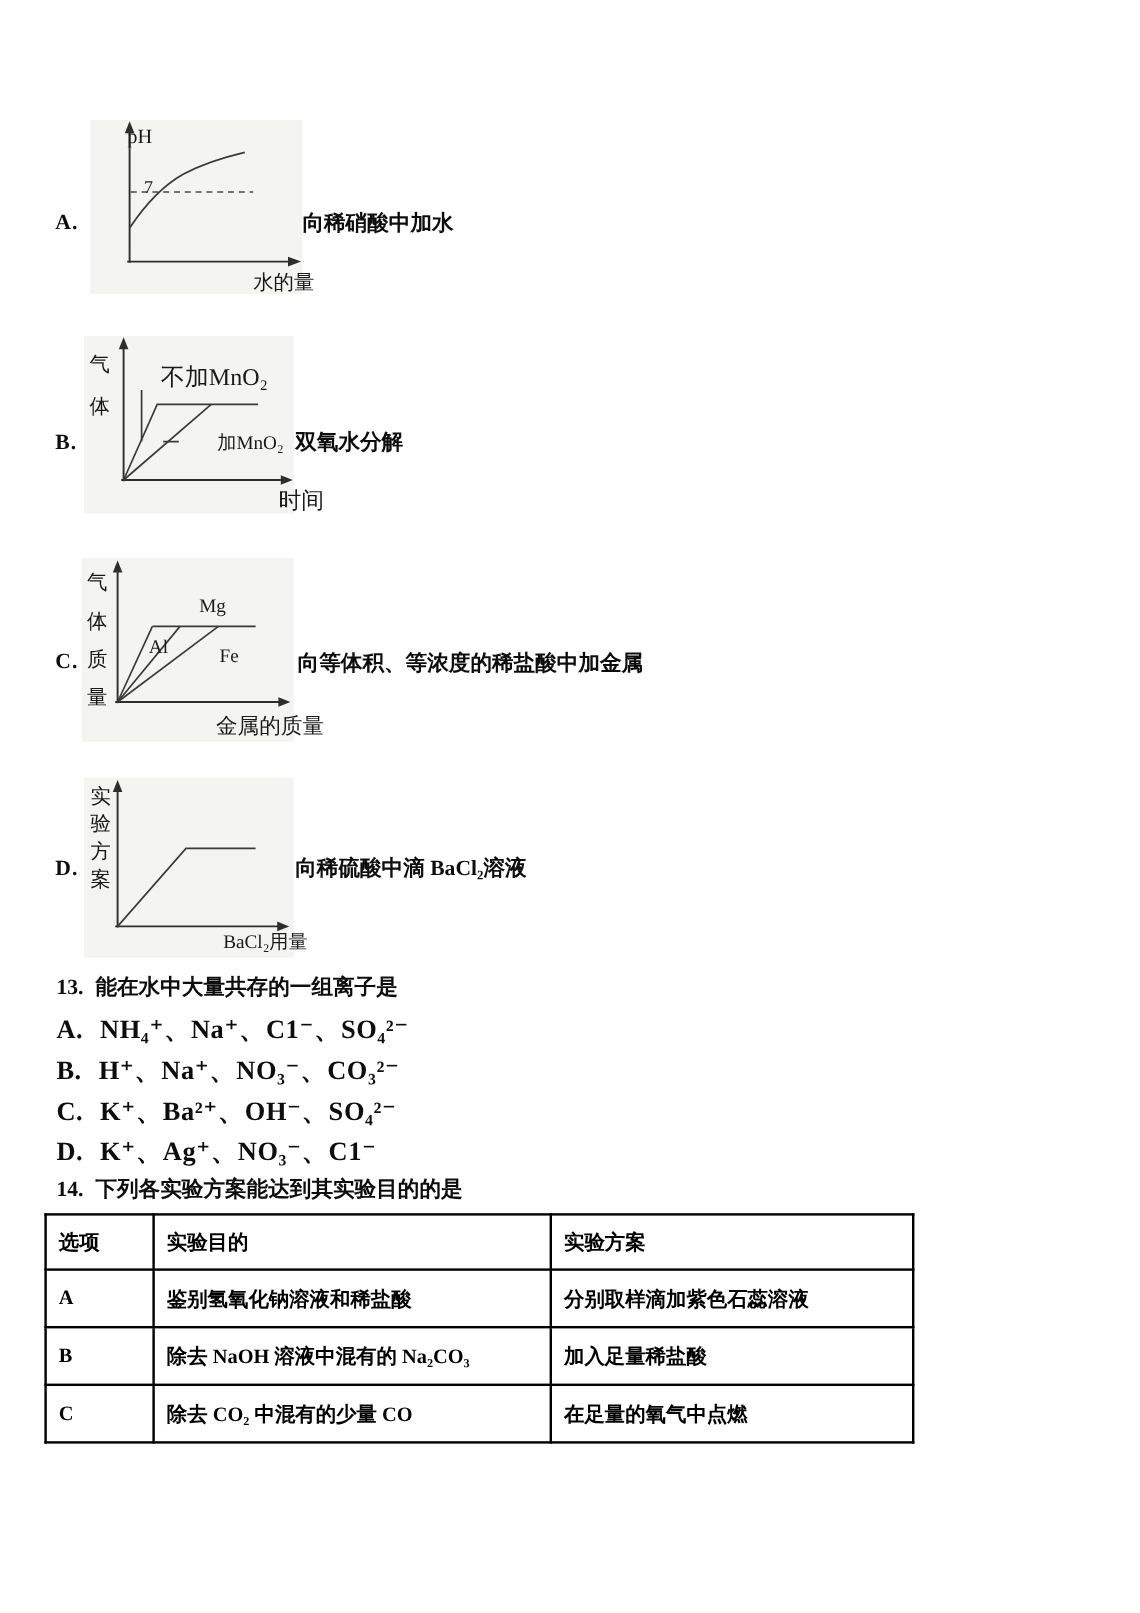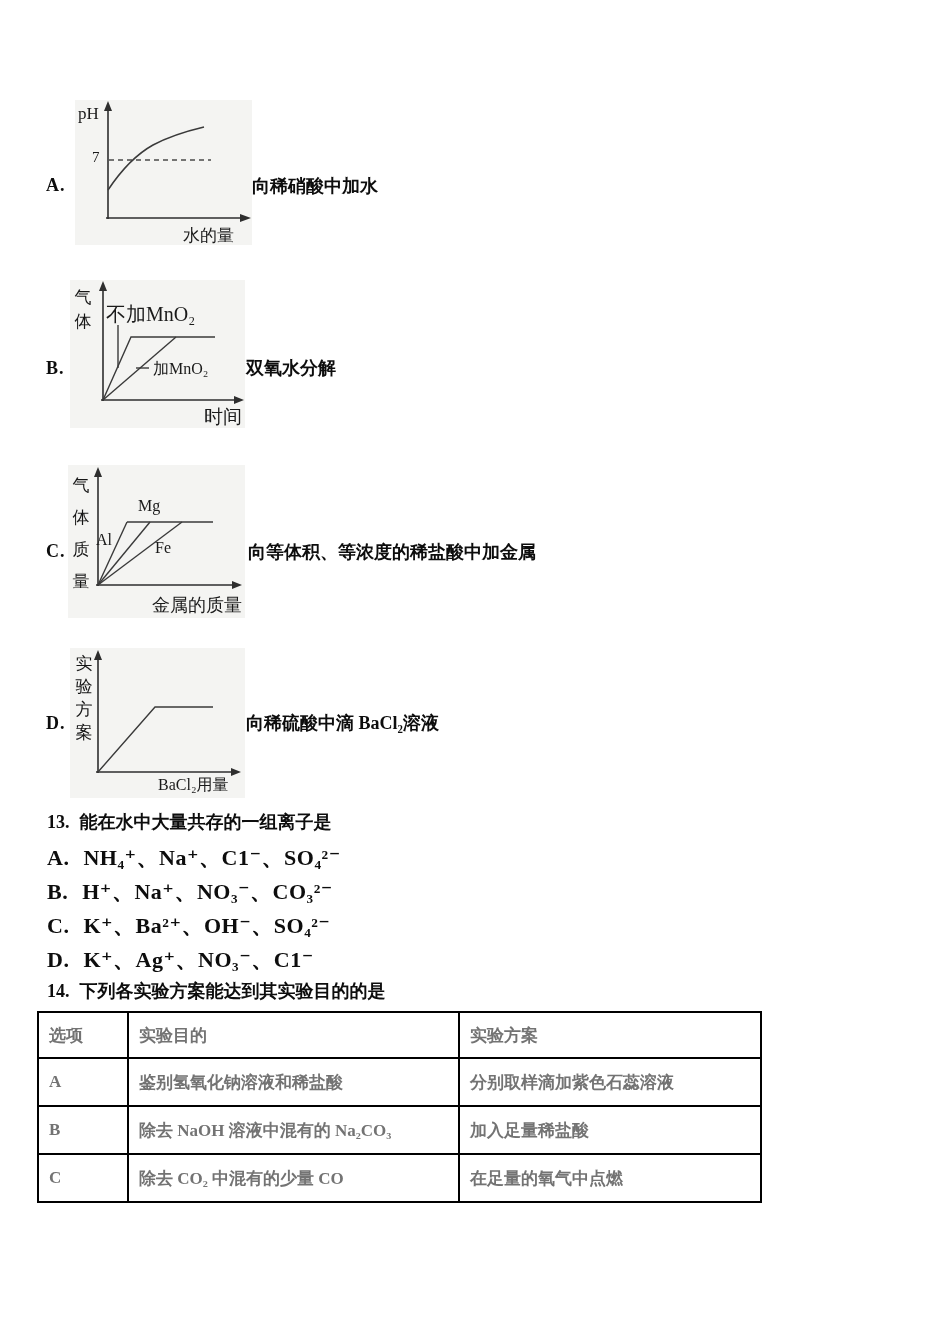--- a/index.html
+++ b/index.html
@@ -4,39 +4,39 @@
 <style>
   html,body{margin:0;padding:0;background:#ffffff;}
   .page{
     position:relative;width:950px;height:1344px;background:#ffffff;
     font-family:"Liberation Serif","DejaVu Serif",serif;color:#0d0d0d;overflow:hidden;
   }
   .opt-letter{position:absolute;font-weight:bold;font-size:18px;letter-spacing:1px;}
   .caption{position:absolute;font-weight:bold;font-size:18px;white-space:nowrap;}
   .chart{position:absolute;background:#f4f4f2;}
   .chart svg{position:absolute;left:0;top:0;}
-  .clabel{position:absolute;color:#1a1a1a;white-space:nowrap;}
+  .clabel{position:absolute;color:#1a1a1a;white-space:nowrap;margin-left:28px;}
   .vlabel{position:absolute;width:20px;text-align:center;color:#161616;word-break:break-all;}
   .axis{stroke:#2e2e2e;stroke-width:1.6;fill:none;}
   .axisfill{fill:#2e2e2e;stroke:none;}
   .dashline{stroke:#4a4a4a;stroke-width:1.3;stroke-dasharray:5 4;fill:none;}
   .curve{stroke:#3a3a3a;stroke-width:1.5;fill:none;}
   .thin{stroke:#3a3a3a;stroke-width:1.4;fill:none;}
   .qtitle{position:absolute;font-weight:bold;font-size:18px;white-space:nowrap;}
   .qtitle .num{margin-right:10px;}
   .qopt{position:absolute;font-weight:bold;font-size:22px;letter-spacing:.5px;white-space:nowrap;}
   .qopt .lab{margin-right:14px;}
   table.exam{
     position:absolute;left:37px;top:1011px;width:723px;border-collapse:collapse;
     table-layout:fixed;border:2px solid #000;
     font-family:"Liberation Serif","DejaVu Serif",serif;
   }
   table.exam td{
     border:2px solid #000;padding:0 6px 0 10px;font-weight:bold;font-size:17px;
-    vertical-align:middle;color:#737373;overflow:hidden;white-space:nowrap;
+    vertical-align:middle;color:#000000;overflow:hidden;white-space:nowrap;
   }
   tr.hrow td{height:44px;}
   tr.drow td{height:46px;}
 </style>
 </head>
 <body>
 
 <div class="page">
 
   <div class="opt-letter" style="left:46px;top:175px">A.</div>
@@ -60,21 +60,21 @@
     <svg width="175" height="148">
       <line class="axis" x1="33" y1="8" x2="33" y2="121"></line>
       <polygon class="axisfill" points="29,11 33,1 37,11"></polygon>
       <line class="axis" x1="31" y1="120" x2="166" y2="120"></line>
       <polygon class="axisfill" points="164,116 174,120 164,124"></polygon>
       <polyline class="thin" points="33,120 61,57 145,57"></polyline>
       <line class="thin" x1="33" y1="120" x2="106" y2="57"></line>
       <line class="thin" x1="48" y1="45" x2="48" y2="88"></line>
       <line class="thin" x1="66" y1="88" x2="79" y2="88"></line>
     </svg>
-    <div class="vlabel" style="left:3px;top:6px;font-size:17px;line-height:24px">气体</div>
+    <div class="vlabel" style="left:3px;top:6px;font-size:17px;line-height:35px">气体</div>
     <div class="clabel" style="left:36px;top:21px;font-size:20px">不加MnO₂</div>
     <div class="clabel" style="left:83px;top:79px;font-size:16px">加MnO₂</div>
     <div class="clabel" style="left:134px;top:124px;font-size:19px">时间</div>
   </div>
   <div class="caption" style="left:246px;top:356px">双氧水分解</div>
 
   <div class="opt-letter" style="left:46px;top:541px">C.</div>
   <div class="chart" style="left:68px;top:465px;width:177px;height:153px">
     <svg width="177" height="153">
       <line class="axis" x1="30" y1="9" x2="30" y2="121"></line>

